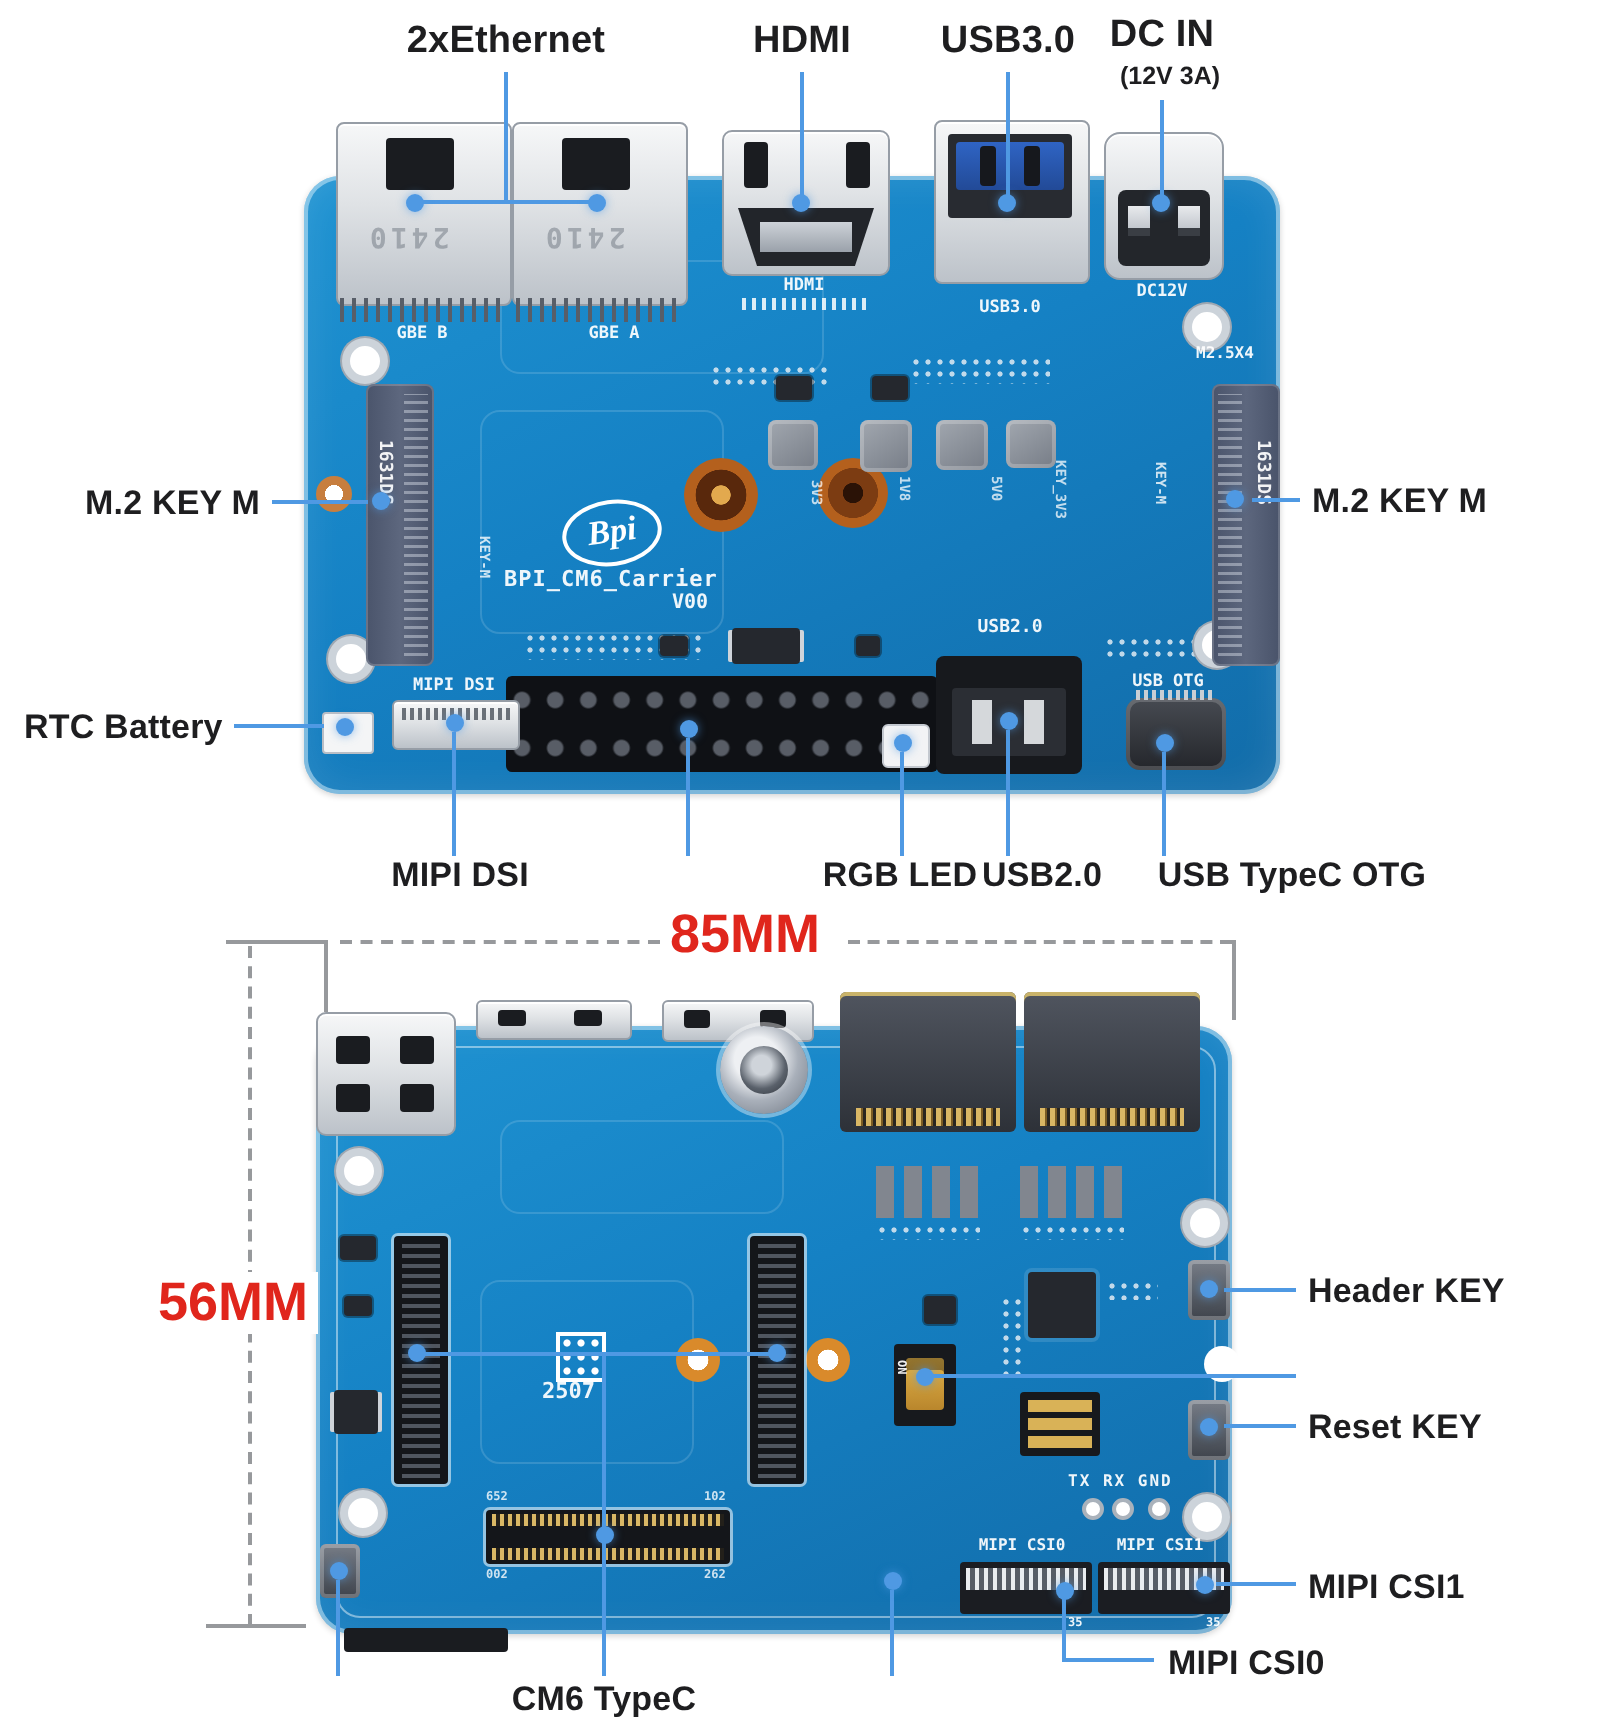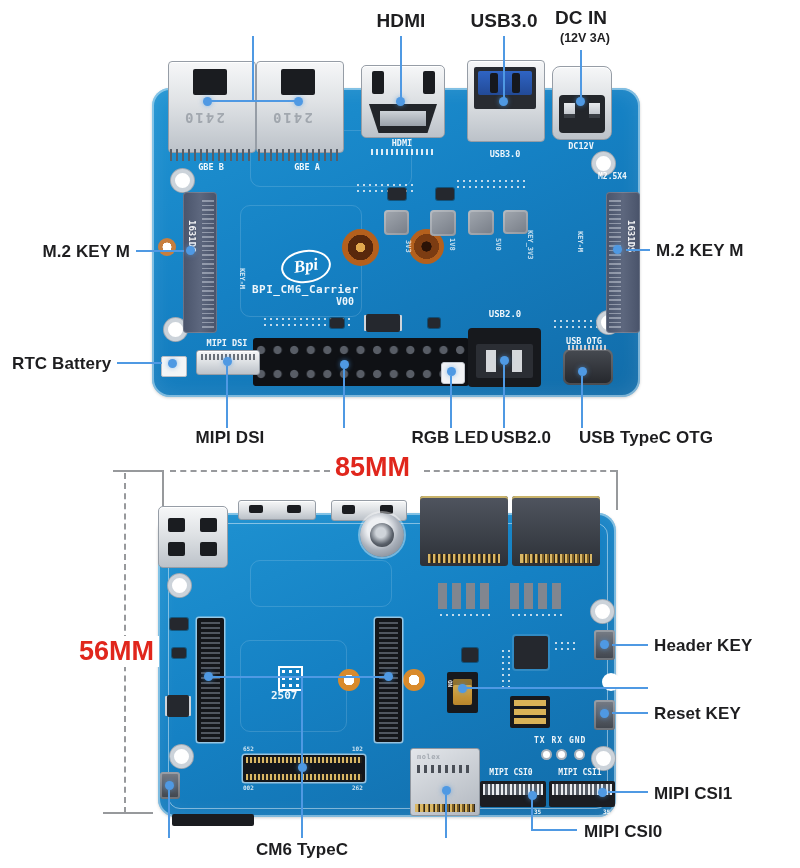--- a/index.html
+++ b/index.html
@@ -62,20 +62,21 @@
        background:radial-gradient(circle at 42% 38%,#eef0f3 0 30%,#a9b0ba 55%,#6e7682 100%);
        box-shadow:0 0 0 2px rgba(255,255,255,.4);}
   .screw-inner{position:absolute;left:10px;top:10px;width:24px;height:24px;border-radius:50%;
        background:radial-gradient(circle at 45% 40%,#cfd4da 0 25%,#5a616b 60%,#2e333a 100%);}
 </style>
 </head>
 <body>
 
 <div class="scene">
 
+  <div class="lbl toplbl c" style="left:183px;top:10px;width:140px;">2xEthernet</div>
   <div class="lbl toplbl c" style="left:351px;top:10px;width:100px;">HDMI</div>
   <div class="lbl toplbl c" style="left:454px;top:10px;width:100px;">USB3.0</div>
   <div class="lbl toplbl c" style="left:531px;top:7px;width:100px;">DC IN</div>
   <div class="sublbl" style="left:535px;top:31px;width:100px;">(12V 3A)</div>
 
   <div class="cline" style="left:252px;top:36px;width:2px;height:65px;"></div>
   <div class="cline" style="left:207px;top:100px;width:93px;height:2px;"></div>
   <div class="dot" style="left:203px;top:97px;"></div>
   <div class="dot" style="left:294px;top:97px;"></div>
   <div class="cline" style="left:400px;top:36px;width:2px;height:67px;"></div>
@@ -304,25 +305,20 @@
   <div class="abs" style="left:541px;top:749px;width:7px;height:7px;border-radius:50%;background:#fff;border:2px solid #aab2bb;"></div>
   <div class="abs" style="left:556px;top:749px;width:7px;height:7px;border-radius:50%;background:#fff;border:2px solid #aab2bb;"></div>
   <div class="abs" style="left:574px;top:749px;width:7px;height:7px;border-radius:50%;background:#fff;border:2px solid #aab2bb;"></div>
 
   <div class="btn" style="left:594px;top:630px;width:21px;height:30px;"></div>
   <div class="abs" style="left:602px;top:673px;width:18px;height:18px;border-radius:50%;background:#fff;"></div>
   <div class="btn" style="left:594px;top:700px;width:21px;height:30px;"></div>
   <div class="btn" style="left:160px;top:772px;width:20px;height:27px;"></div>
   <div class="dark" style="left:172px;top:814px;width:82px;height:12px;"></div>
 
-  <div class="abs" style="left:410px;top:748px;width:68px;height:66px;background:linear-gradient(150deg,#e3e6ea,#b2b8c0);border:1px solid #8f969f;border-radius:3px;">
-    <div class="etch" style="left:6px;top:4px;font-size:7px;transform:none;letter-spacing:.5px;">molex</div>
-    <div class="abs" style="left:6px;top:16px;width:52px;height:8px;background:repeating-linear-gradient(90deg,#4a4f57 0 3px,transparent 3px 7px);"></div>
-    <div class="abs gold" style="left:4px;bottom:3px;width:60px;height:8px;"></div>
-  </div>
 
   <div class="silk" style="left:478px;top:768px;width:66px;text-align:center;font-size:8px;">MIPI CSI0</div>
   <div class="abs" style="left:480px;top:781px;width:66px;height:26px;background:#1b1d22;border-radius:2px;">
     <div class="abs spins" style="left:3px;top:3px;width:60px;height:11px;"></div>
   </div>
   <div class="silk" style="left:534px;top:808px;font-size:6px;">35</div>
   <div class="silk" style="left:547px;top:768px;width:66px;text-align:center;font-size:8px;">MIPI CSI1</div>
   <div class="abs" style="left:549px;top:781px;width:66px;height:26px;background:#1b1d22;border-radius:2px;">
     <div class="abs spins" style="left:3px;top:3px;width:60px;height:11px;"></div>
   </div>

